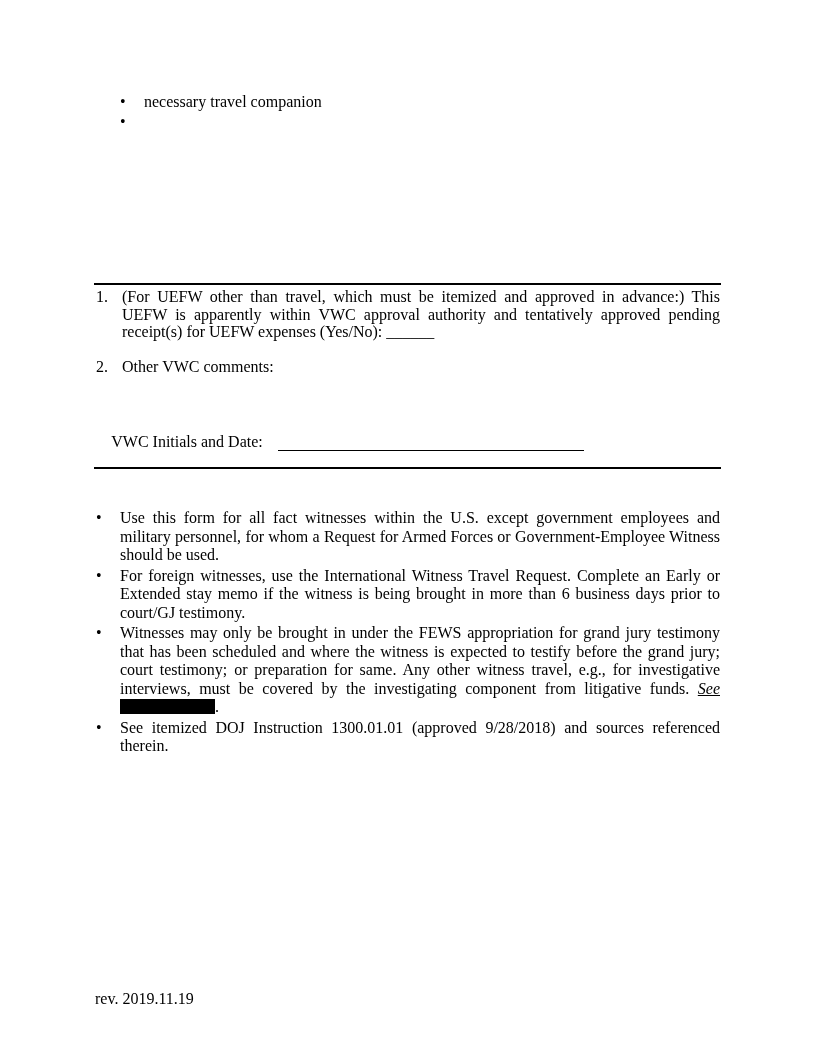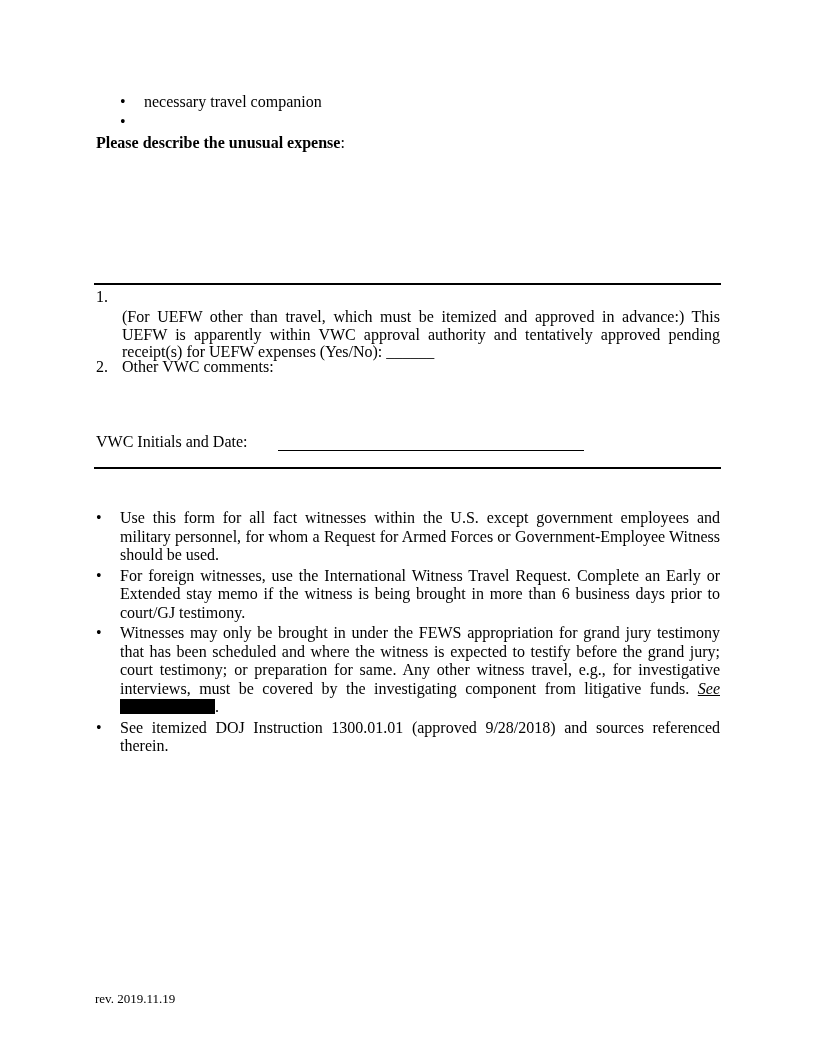--- a/index.html
+++ b/index.html
@@ -19,61 +19,58 @@
   
   .top-bullet { display:flex; line-height:20px; padding-left:24px; }
   .top-bullet .marker { flex:0 0 24px; }
   .italic { }
   .bold { font-weight:bold; }
 
   
   .numbered { display:flex; line-height:17.6px; }
   .numbered .num { flex:0 0 26px; }
   .numbered .item-text { width:598px; }
-  .justify { text-align:justify;margin-top:20px; }
+  .justify { text-align:justify; }
 
   .rule { height:2px; background:#000; }
 
-  .initials-row { display:flex; line-height:18px; }
+  .initials-row { display:flex; line-height:18px;text-align:center; }
   .initials-label { width:182px; }
   .sig-line { width:306px; border-bottom:1px solid #000; }
 
   
   .ausa-bullet { display:flex; line-height:18.5px; margin-bottom:2px; }
   .ausa-bullet .marker { flex:0 0 24px; }
   .ausa-bullet .instr-text { width:600px; text-align:justify; }
 
   .ul { text-decoration:underline;font-style:italic; }
   .redaction {
     display:inline-block;
     width:95px; height:15px;
     background:#000;
     vertical-align:-2px;
   }
   .blank-underscores { letter-spacing:0; }
-  .footer { font-size:13px; line-height:12px; }
+  .footer { font-size:16px; line-height:12px; }
 </style>
 </head>
 <body>
 
 <div class="page">
 
   <div class="abs content" style="top:92px;">
     <div class="top-bullet">
       <span class="marker">•</span>
       <span class="italic">necessary travel companion</span>
     </div>
     <div class="top-bullet">
       <span class="marker">•</span>
     </div>
   </div>
 
-  <div class="abs content" style="top:134px; line-height:18px;">
-    <span class="bold">Please describe the unusual expense</span><span>:</span>
-  </div>
 
   <div class="abs rule" style="top:283px; left:94px; width:627px;"></div>
 
   <div class="abs content numbered" style="top:288px;">
     <span class="num">1.</span>
     <div class="item-text justify">
       <span>(For UEFW other than travel, which must be itemized and approved in advance:) This UEFW is apparently within VWC approval authority and tentatively approved pending receipt(s) for UEFW expenses (Yes/No):</span>
       <span class="blank-underscores">______</span>
     </div>
   </div>

